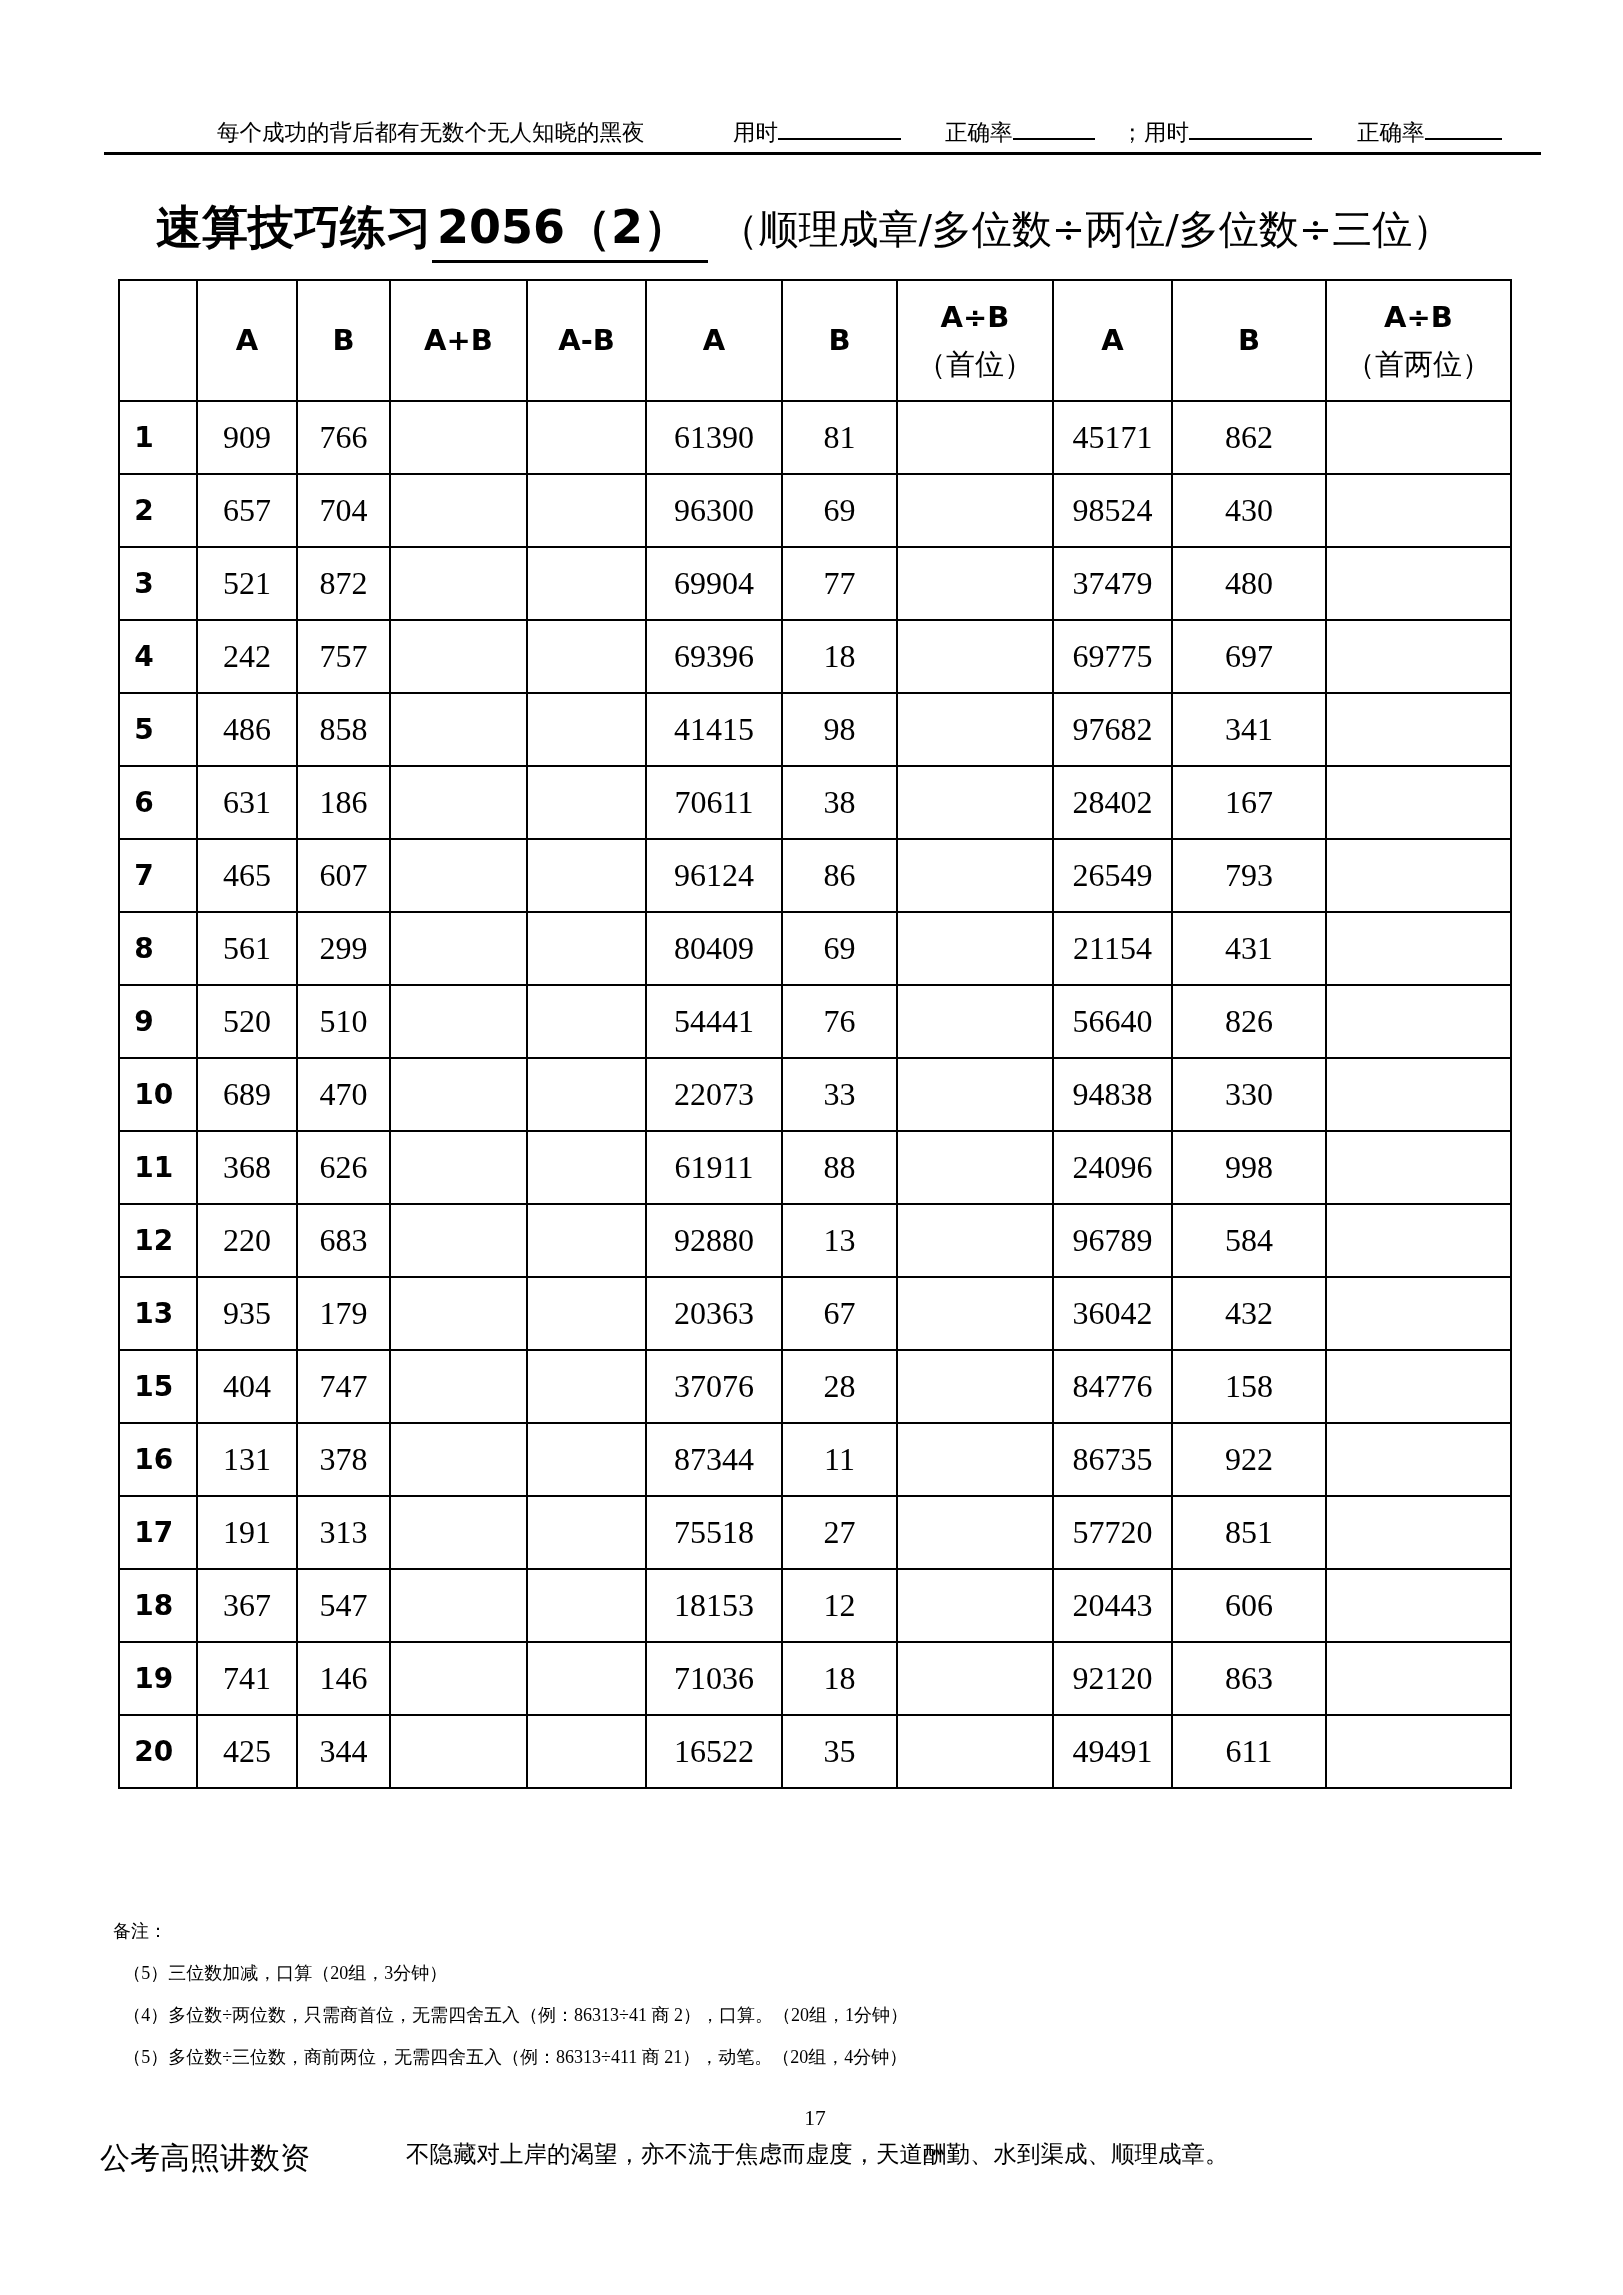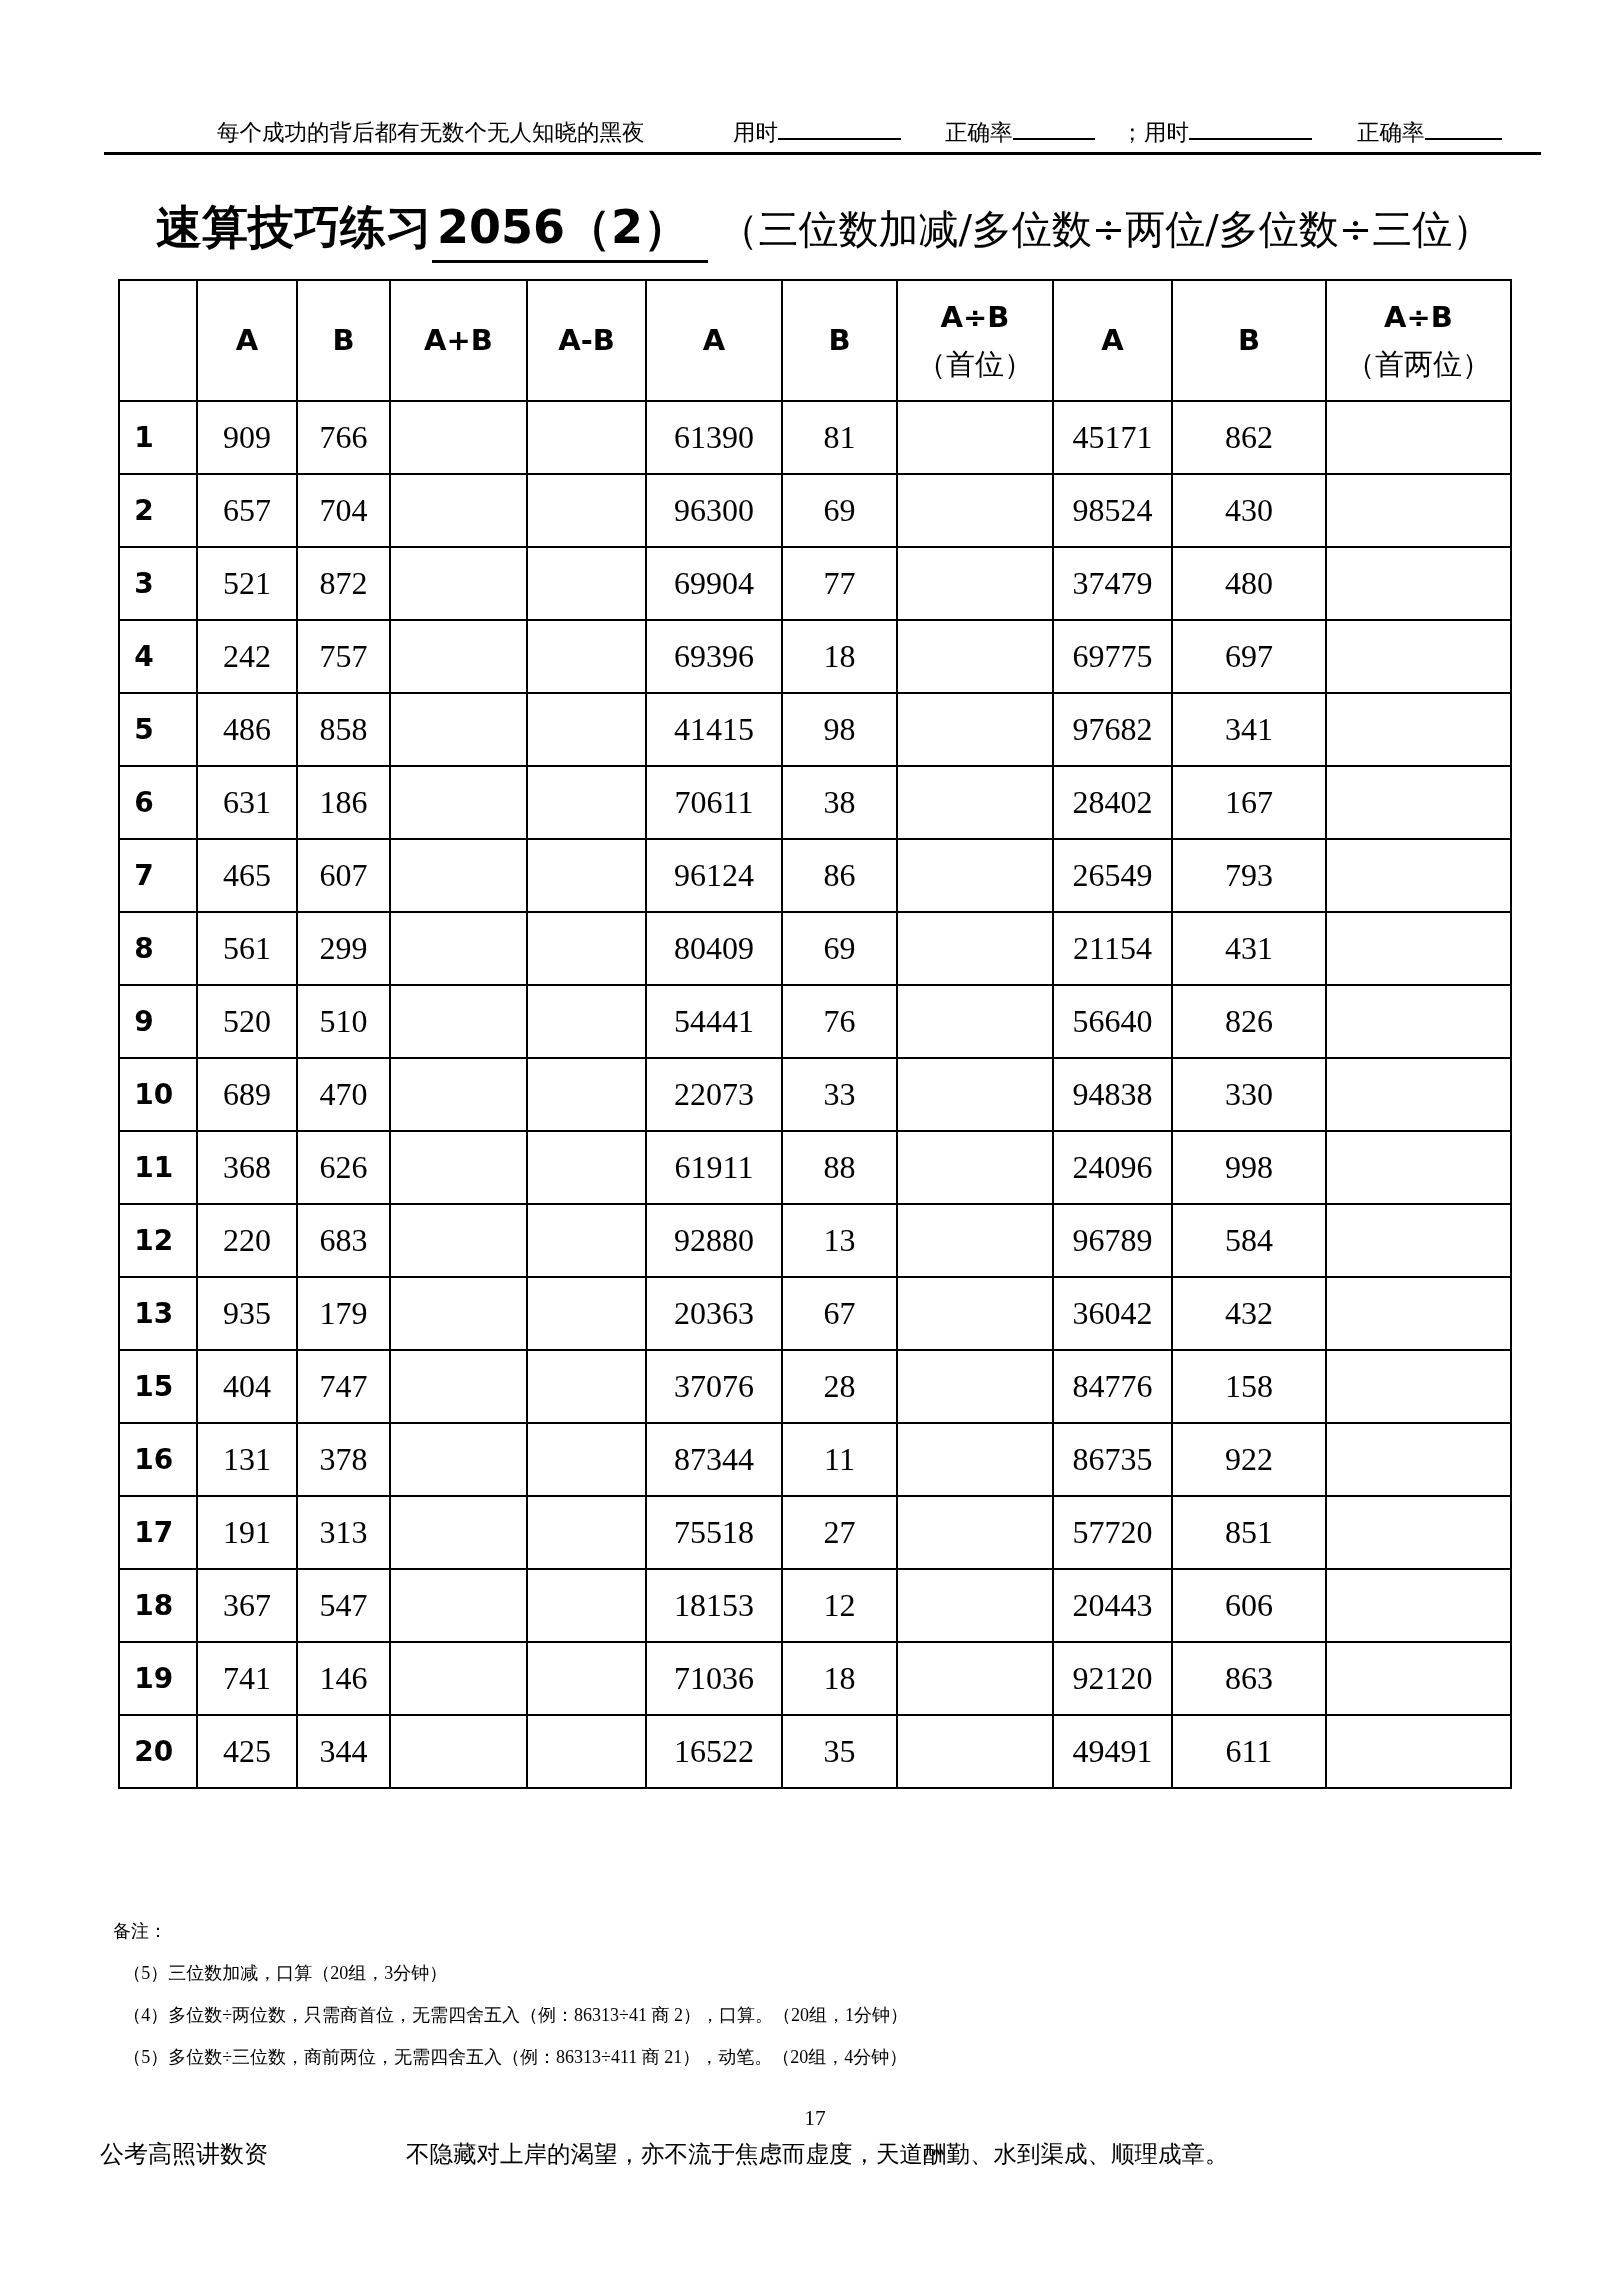--- a/index.html
+++ b/index.html
@@ -49,21 +49,21 @@
   .notes {
     position: absolute; left: 113px; top: 1910px; font-size: 18px; line-height: 42px;
     font-family: Liberation Serif, serif;
   }
   .notes .note { padding-left: 10.2px; white-space: nowrap; }
   .page-number {
     position: absolute; left: 792px; top: 2106px; width: 46px; text-align: center;
     font-size: 21.5px; font-family: "Liberation Serif", serif;
   }
   .footer-left {
-    position: absolute; left: 100px; top: 2138px; font-size: 24px;
+    position: absolute; left: 100px; top: 2138px; font-size: 30px;
     font-family: "DejaVu Sans", "Liberation Sans", sans-serif;
   }
   .footer-right {
     position: absolute; left: 406px; top: 2138px; font-size: 23.5px;
     font-family: "DejaVu Sans", "Liberation Sans", sans-serif; white-space: nowrap;
   }
 </style>
 </head>
 <body>
 
@@ -78,21 +78,21 @@
   <span class="field" style="left:1017px">；</span>
   <span class="field" style="left:1040px">
     <span>用时</span><span class="blank" style="width:123px"></span>
   </span>
   <span class="field" style="left:1253px">
     <span>正确率</span><span class="blank" style="width:77px"></span>
   </span>
 </div>
 
 <div class="title-line">
-  <span>速算技巧练习</span><span class="code">2056（2）</span><span class="subtitle">（三位数加减/多位数÷两位/多位数÷三位）</span>
+  <span>速算技巧练习</span><span class="code">2056（2）</span><span class="subtitle">（顺理成章/多位数÷两位/多位数÷三位）</span>
 </div>
 
 <table class="ws">
   <colgroup>
     <col style="width:78px">
       <col style="width:100px">
       <col style="width:93px">
       <col style="width:137px">
     <col style="width:119px">
       <col style="width:136px">

